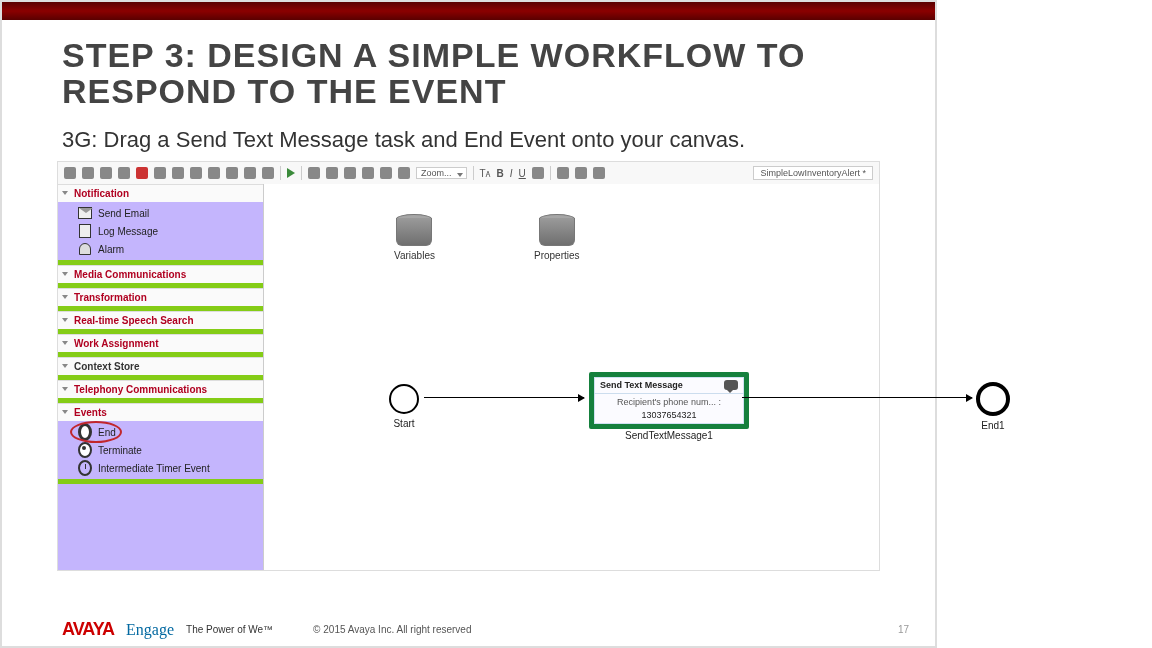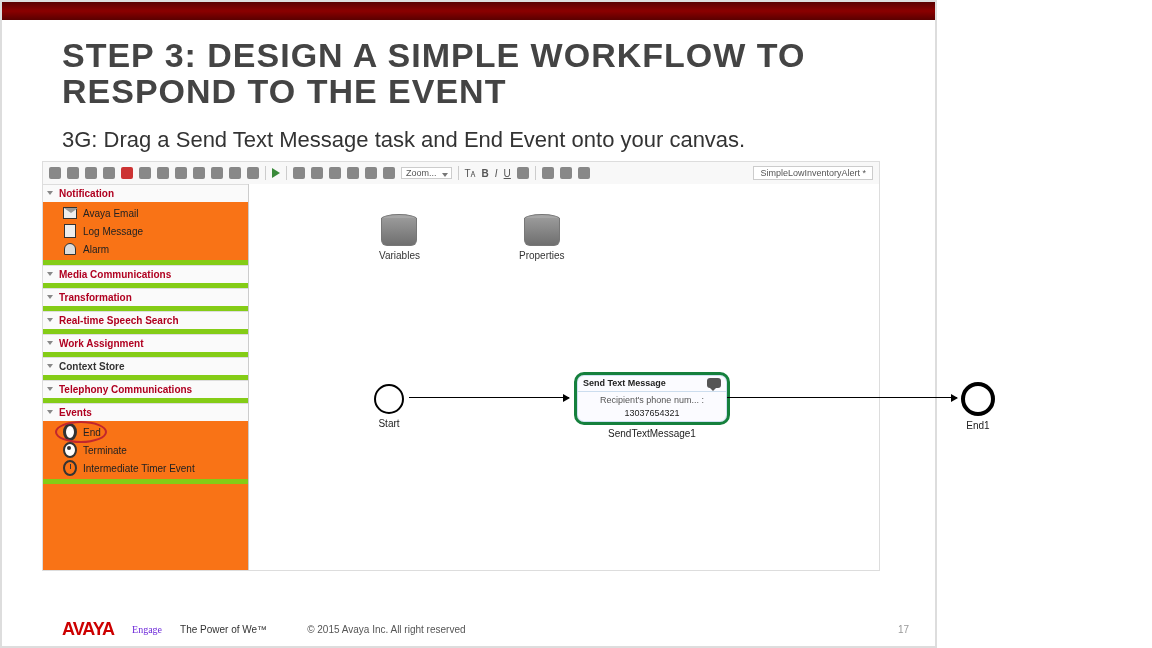--- a/index.html
+++ b/index.html
@@ -1,21 +1,21 @@
 <!DOCTYPE html>
 <html><head>
 <meta charset="utf-8">
 <style>
   html,body{margin:0;padding:0;font-family:Arial,Helvetica,sans-serif;background:#fff;width:1152px;height:648px;overflow:hidden}
   .slide{width:937px;height:648px;position:relative;box-sizing:border-box;border:2px solid #ddd}
   .topbar{height:18px;background:linear-gradient(#5a0000,#8b0000,#5a0000);width:100%}
   .head{padding:18px 60px 0 60px}
   .title{font-family:Impact,"Arial Black",sans-serif;font-size:34px;letter-spacing:1px;color:#444;line-height:1.05;margin:0}
   .subtitle{font-size:22px;color:#333;margin:18px 0 8px 0;padding:0 0 0 0}
-  .app{margin:4px 55px 0 40px;border:1px solid #ddd;display:flex;height:408px;background:#f97316;position:relative}
+  .app{margin:4px 55px 0 55px;border:1px solid #ddd;display:flex;height:408px;background:#c4b5fd;position:relative}
   .toolbar{position:absolute;top:0;left:0;right:0;height:22px;border-bottom:1px solid #ccc;display:flex;align-items:center;gap:6px;padding:0 6px;font-size:10px;color:#555;background:#f8f8f8}
   .toolbar .tb-icon{width:12px;height:12px;background:#888;display:inline-block;border-radius:2px}
   .toolbar .play{width:0;height:0;border-left:8px solid #3a8a3a;border-top:5px solid transparent;border-bottom:5px solid transparent;background:none}
   .toolbar .sep{width:1px;height:14px;background:#ccc}
   .toolbar .zoom{border:1px solid #ccc;padding:0 14px 0 4px;font-size:9px;background:#fff;position:relative}
   .toolbar .zoom:after{content:"";position:absolute;right:3px;top:5px;border-left:3px solid transparent;border-right:3px solid transparent;border-top:4px solid #777}
   .toolbar .bold{font-weight:bold}
   .toolbar .ital{font-style:italic}
   .toolbar .under{text-decoration:underline}
   .toolbar .filetab{margin-left:auto;border:1px solid #ccc;padding:1px 6px;font-size:9px;background:#fff}
@@ -29,30 +29,30 @@
   .ring{position:absolute;border:2px solid #c1272d;border-radius:50%;pointer-events:none}
   .canvas{flex:1;position:relative;margin-top:22px;background:#fff}
   .db{position:absolute;text-align:center;font-size:10px;color:#333}
   .db .cyl{width:36px;height:32px;margin:0 auto 4px}
   .cyl{position:relative}
   .cyl:before{content:"";position:absolute;left:0;right:0;top:0;height:8px;border-radius:50%;background:#a6a6a6;border:1px solid #777}
   .cyl:after{content:"";position:absolute;left:0;right:0;top:4px;bottom:0;background:linear-gradient(#9a9a9a,#6f6f6f);border:1px solid #777;border-top:none;border-radius:0 0 6px 6px}
   .node{position:absolute;text-align:center;font-size:10px;color:#222}
   .circle{width:26px;height:26px;border:2px solid #000;border-radius:50%;margin:0 auto 4px;background:#fff}
   .circle.end{border-width:4px}
-  .task{position:absolute;border:3px solid #15803d;border-radius:10px;background:#fbfbff;width:150px;font-size:9px;color:#222;box-shadow:0 0 0 1px #cfe1f3 inset}
+  .task{position:absolute;border:5px solid #15803d;border-radius:2px;background:#fbfbff;width:150px;font-size:9px;color:#222;box-shadow:0 0 0 1px #cfe1f3 inset}
   .task-head{display:flex;justify-content:space-between;align-items:center;padding:3px 6px;font-weight:bold;border-bottom:1px solid #cde}
   .task-body{padding:3px 6px;text-align:center;color:#555}
   .task-val{padding:0 6px 4px;text-align:center;font-size:9px}
   .task-label{position:absolute;left:0;right:0;top:100%;text-align:center;font-size:10px;padding-top:6px}
   .arrow{position:absolute;height:0;border-top:1px solid #000}
   .arrow:after{content:"";position:absolute;right:-1px;top:-4px;border-left:7px solid #000;border-top:4px solid transparent;border-bottom:4px solid transparent}
   .footer{position:absolute;bottom:6px;left:60px;right:26px;display:flex;align-items:center;font-size:10px;color:#555}
   .logo{font-family:Arial;font-weight:bold;color:#c00;font-size:18px;letter-spacing:-1px}
-  .engage{font-family:cursive;color:#6d28d9;font-size:10px;margin:0 18px}
+  .engage{font-family:cursive;color:#0369a1;font-size:16px;margin:0 12px}
   .pow{font-size:10px;color:#333}
   .pagenum{margin-left:auto;color:#999}
   .chat{width:14px;height:10px;background:#555;border-radius:3px;position:relative;display:inline-block}
   .chat:after{content:"";position:absolute;bottom:-3px;left:3px;border-left:3px solid transparent;border-right:3px solid transparent;border-top:3px solid #555}
   .env{width:14px;height:10px;border:1px solid #333;position:relative;display:inline-block;background:#eee}
   .env:before{content:"";position:absolute;left:0;right:0;top:0;border-left:7px solid transparent;border-right:7px solid transparent;border-top:5px solid #999}
   .clip{width:10px;height:12px;border:1px solid #333;background:#eee;display:inline-block}
   .bell{width:10px;height:10px;border:1px solid #333;border-radius:50% 50% 0 0;background:#ddd;display:inline-block}
   .oc{width:12px;height:12px;border:2px solid #333;border-radius:50%;display:inline-block;background:#fff}
   .oc.thick{border-width:3px}
@@ -112,21 +112,21 @@
 
     <div class="side">
 
       <div class="accordion">
         <div class="acc-head">Notification</div>
         <div class="acc-body">
           <div class="item">
             <span class="ico">
                 <span class="env"></span>
               </span>
-            <span>Avaya Email</span>
+            <span>Send Email</span>
           </div>
           <div class="item">
             <span class="ico">
                 <span class="clip"></span>
               </span>
             <span>Log Message</span>
           </div>
           <div class="item">
             <span class="ico">
                 <span class="bell"></span>

